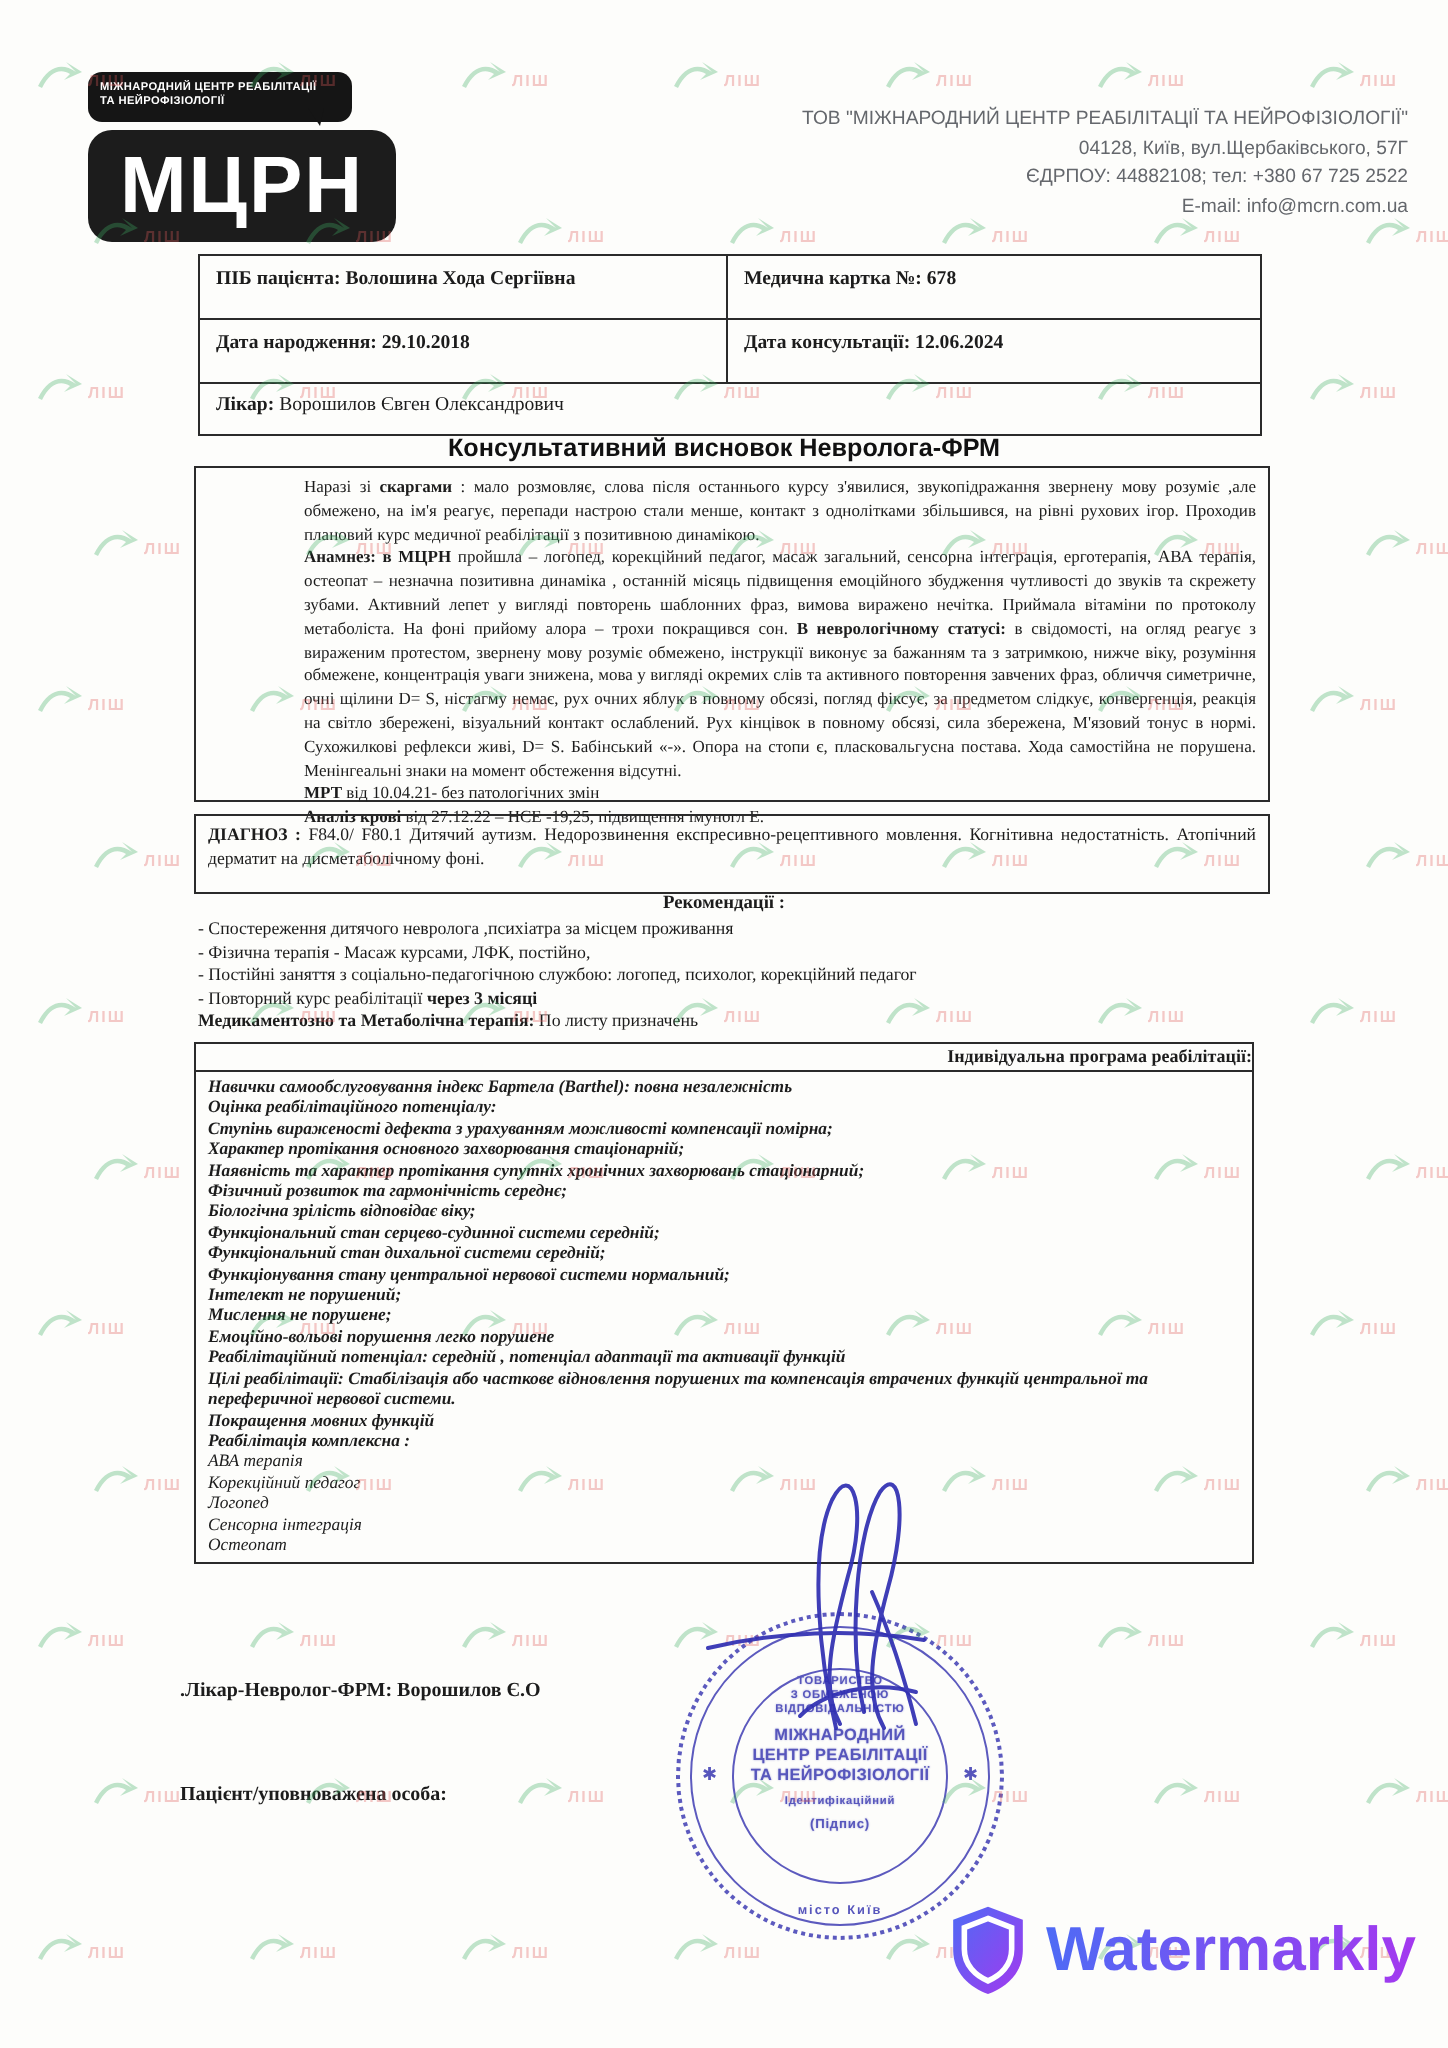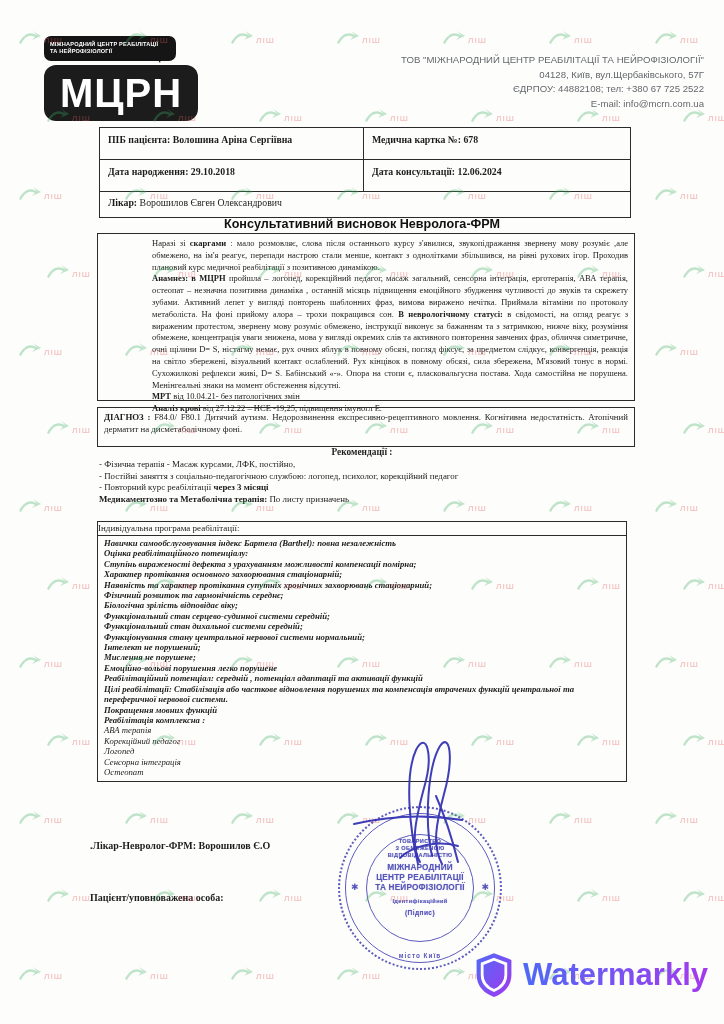--- a/index.html
+++ b/index.html
@@ -48,22 +48,22 @@
         text-align:justify;}
 
   
   .rec-title{position:absolute;left:0;top:447px;width:100%;z-index:2;text-align:center;
         font-size:9.4px;font-weight:bold;}
   .rec-list{position:absolute;left:99px;top:459px;width:524px;z-index:2;
         font-size:8.9px;line-height:11.6px;}
 
   
   .program{position:absolute;left:97px;top:521px;width:528px;z-index:2;border:1.2px solid #2b2b2b;}
-  .program-header{border-bottom:1.2px solid #2b2b2b;text-align:left;
-        font-size:9px;font-weight:normal;padding:1px 0 2px;}
+  .program-header{border-bottom:1.2px solid #2b2b2b;text-align:right;
+        font-size:9px;font-weight:bold;padding:1px 0 2px;}
   .program-body{padding:2px 6px 4px;font-size:8.7px;line-height:10.4px;font-style:italic;}
 
   
   .sig-doctor{position:absolute;left:90px;top:840px;z-index:2;font-size:10px;font-weight:bold;}
   .sig-patient{position:absolute;left:90px;top:892px;z-index:2;font-size:10px;font-weight:bold;}
 
   
   .stamp{position:absolute;left:338px;top:806px;width:164px;height:164px;z-index:2;
         color:#4140b4;opacity:.88;}
   .stamp .ring-outer{position:absolute;inset:0;border-radius:50%;
@@ -652,21 +652,21 @@
       <div>04128, Київ, вул.Щербаківського, 57Г</div>
       <div>ЄДРПОУ: 44882108; тел: +380 67 725 2522</div>
       <div>E-mail: info@mcrn.com.ua</div>
     </div>
 
   <table class="ptable">
     <tbody>
         <tr>
       <td class="c1">
         <span class="b">ПІБ пацієнта:</span>
-        <span class="b">Волошина Аріна Сергіївна</span>
+        <span class="b">Волошина Хода Сергіївна</span>
       </td>
       <td>
         <span class="b">Медична картка №:</span>
         <span class="b">678</span>
       </td>
     </tr>
     <tr>
       <td>
         <span class="b">Дата народження:</span>
         <span class="b">29.10.2018</span>
@@ -691,20 +691,21 @@
       <div class="para"><span>Наразі зі </span><span class="b">скаргами</span><span> : мало розмовляє, слова після останнього курсу з'явилися, звукопідражання звернену мову розуміє ,але обмежено, на ім'я реагує, перепади настрою стали менше, контакт з однолітками збільшився, на рівні рухових ігор. Проходив плановий курс медичної реабілітації з позитивною динамікою.</span></div>
       <div class="para"><span class="b">Анамнез: в МЦРН</span><span> пройшла – логопед, корекційний педагог, масаж загальний, сенсорна інтеграція, ерготерапія, АВА терапія, остеопат – незначна позитивна динаміка , останній місяць підвищення емоційного збудження  чутливості до звуків та скрежету зубами. Активний лепет у вигляді повторень шаблонних фраз, вимова виражено нечітка. Приймала вітаміни по протоколу метаболіста. На фоні прийому алора – трохи покращився сон. </span><span class="b">В неврологічному статусі:</span><span> в свідомості, на огляд реагує з вираженим  протестом, звернену мову розуміє обмежено, інструкції виконує за бажанням та з затримкою, нижче віку, розуміння обмежене, концентрація уваги знижена,  мова у вигляді окремих слів та активного повторення завчених фраз, обличчя симетричне, очні щілини D= S, ністагму немає, рух очних яблук в повному обсязі, погляд фіксує, за предметом слідкує, конвергенція, реакція на світло збережені, візуальний контакт ослаблений.  Рух  кінцівок в повному обсязі, сила збережена, М'язовий  тонус в нормі. Сухожилкові рефлекси живі,  D= S. Бабінський «-». Опора на стопи є, пласковальгусна постава. Хода самостійна не порушена.   Менінгеальні знаки на момент обстеження відсутні.</span></div>
       <div class="para"><span class="b">МРТ</span><span> від 10.04.21- без патологічних змін</span></div>
       <div class="para"><span class="b">Аналіз крові</span><span> від 27.12.22 – НСЕ -19,25, підвищення імуногл Е.</span></div>
     </div>
 
   <div class="diagnosis"><span class="b">ДІАГНОЗ :</span><span> F84.0/ F80.1 Дитячий аутизм. Недорозвинення експресивно-рецептивного мовлення. Когнітивна недостатність. Атопічний дерматит на дисметаболічному фоні.</span></div>
 
   <div class="rec-title">Рекомендації :</div>
   <div class="rec-list">
+      <div class="para"><span>- Спостереження дитячого невролога ,психіатра за місцем проживання</span></div>
       <div class="para"><span>- Фізична терапія - Масаж курсами, ЛФК, постійно,</span></div>
       <div class="para"><span>- Постійні заняття з соціально-педагогічною службою: логопед, психолог, корекційний педагог</span></div>
       <div class="para"><span>- Повторний курс реабілітації </span><span class="b">через 3 місяці</span></div>
       <div class="para"><span class="b">Медикаментозно та Метаболічна терапія:</span><span>  По листу призначень</span></div>
     </div>
 
   <div class="program">
     <div class="program-header">Індивідуальна програма реабілітації:</div>
     <div class="program-body">
         <div class="b">Навички самообслуговування індекс Бартела (Barthel): повна незалежність</div>

